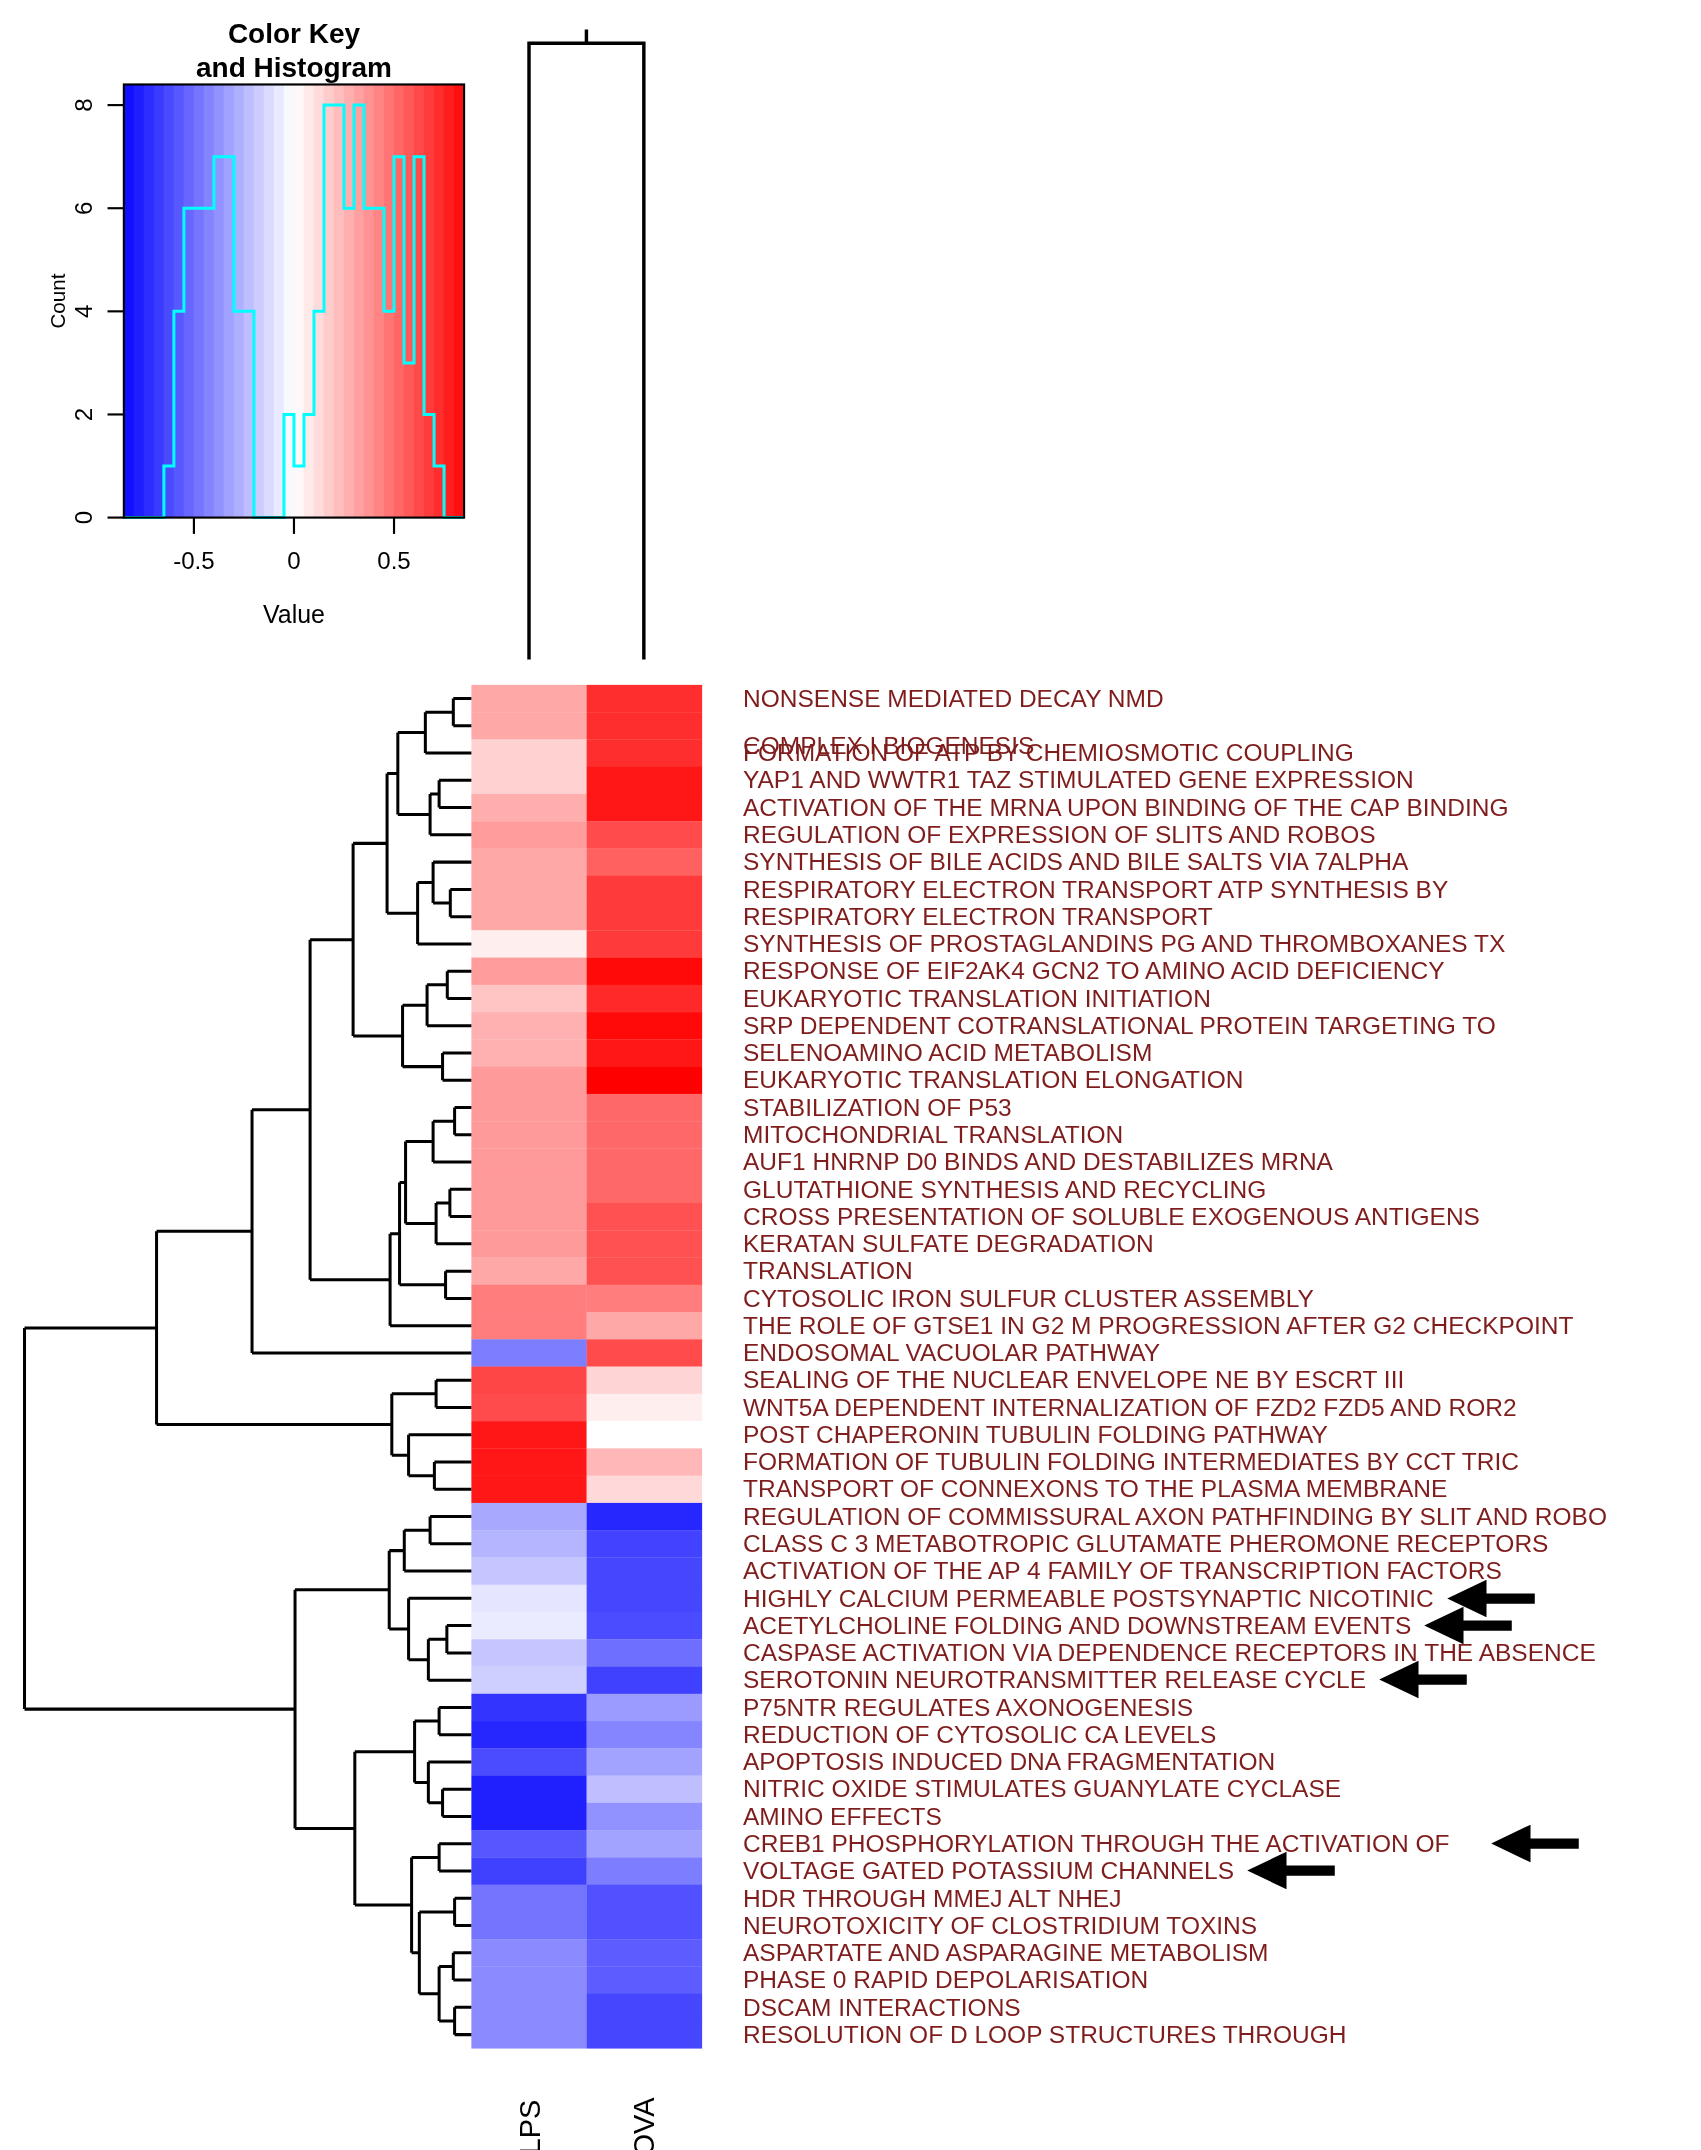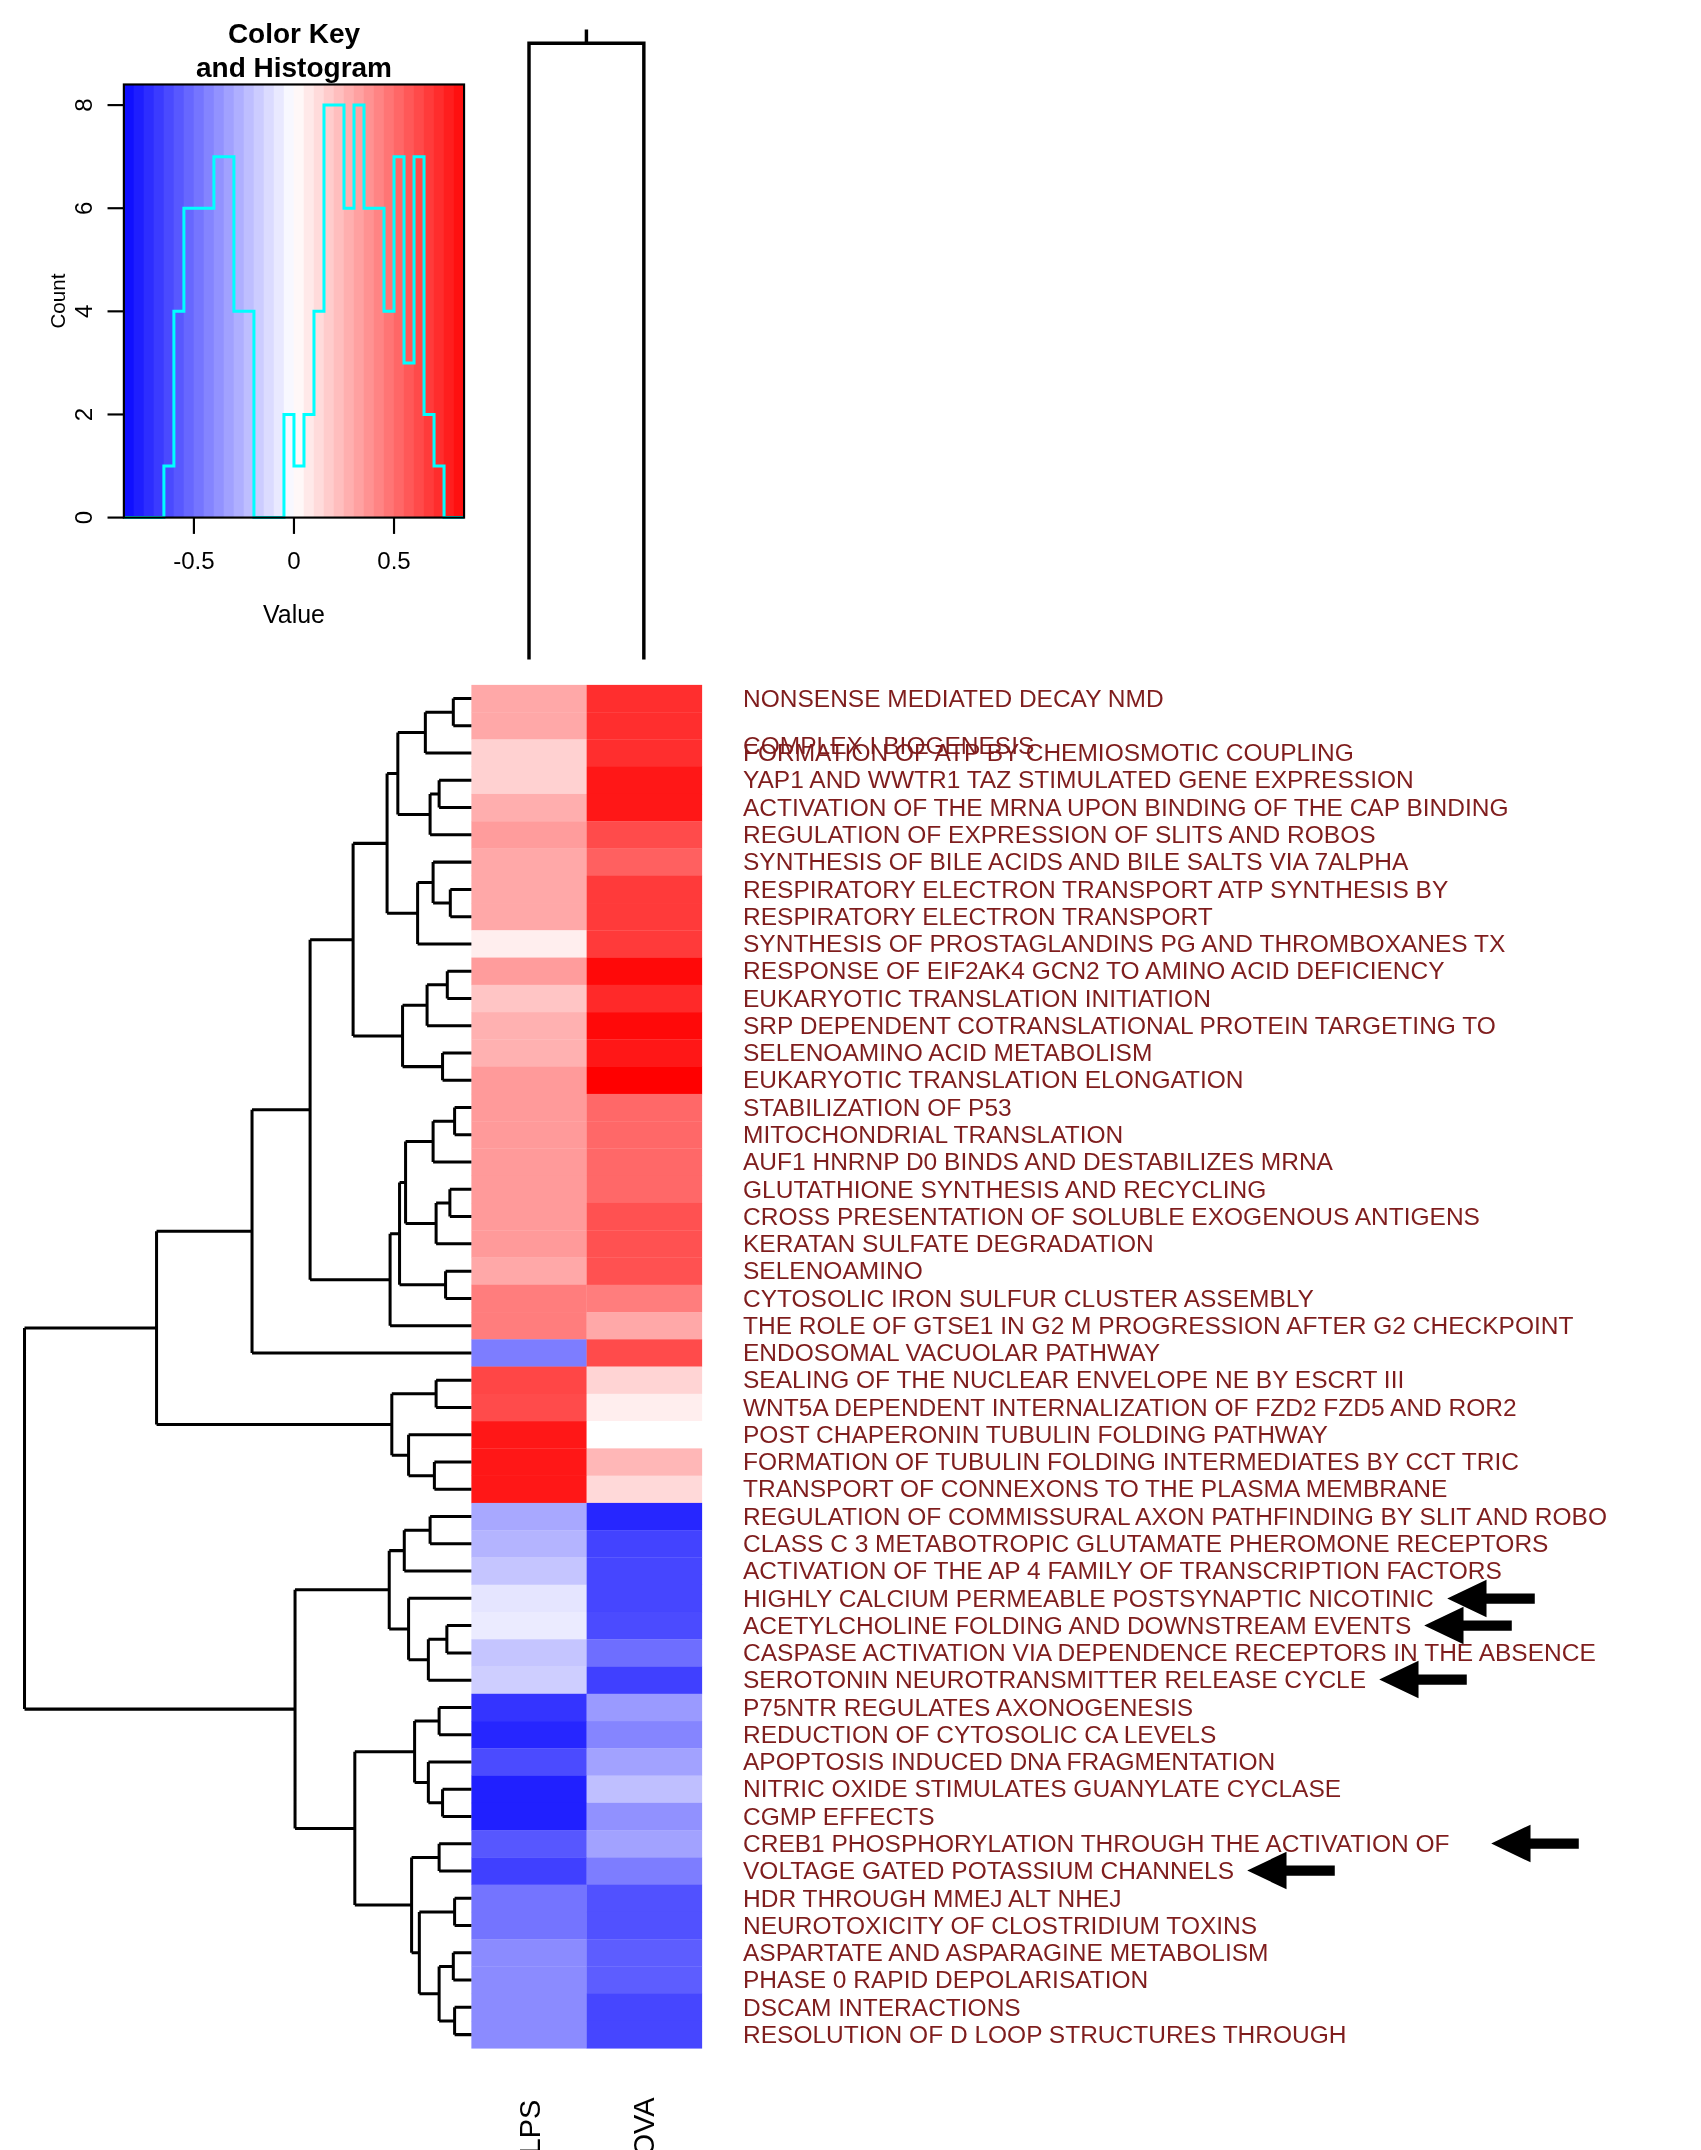--- a/index.html
+++ b/index.html
@@ -246,21 +246,21 @@
       <div class="row-label" style="top: 1176px;">
         <span>GLUTATHIONE SYNTHESIS AND RECYCLING</span>
       </div>
       <div class="row-label" style="top: 1203px;">
         <span>CROSS PRESENTATION OF SOLUBLE EXOGENOUS ANTIGENS</span>
       </div>
       <div class="row-label" style="top: 1230px;">
         <span>KERATAN SULFATE DEGRADATION</span>
       </div>
       <div class="row-label" style="top: 1257px;">
-        <span>SELENOAMINO</span>
+        <span>TRANSLATION</span>
       </div>
       <div class="row-label" style="top: 1285px;">
         <span>CYTOSOLIC IRON SULFUR CLUSTER ASSEMBLY</span>
       </div>
       <div class="row-label" style="top: 1312px;">
         <span>THE ROLE OF GTSE1 IN G2 M PROGRESSION AFTER G2 CHECKPOINT</span>
       </div>
       <div class="row-label" style="top: 1339px;">
         <span>ENDOSOMAL VACUOLAR PATHWAY</span>
       </div>
@@ -315,21 +315,21 @@
       <div class="row-label" style="top: 1721px;">
         <span>REDUCTION OF CYTOSOLIC CA LEVELS</span>
       </div>
       <div class="row-label" style="top: 1748px;">
         <span>APOPTOSIS INDUCED DNA FRAGMENTATION</span>
       </div>
       <div class="row-label" style="top: 1775px;">
         <span>NITRIC OXIDE STIMULATES GUANYLATE CYCLASE</span>
       </div>
       <div class="row-label" style="top: 1803px;">
-        <span>CGMP EFFECTS</span>
+        <span>AMINO EFFECTS</span>
       </div>
       <div class="row-label" style="top: 1830px;">
         <span>CREB1 PHOSPHORYLATION THROUGH THE ACTIVATION OF</span>
         <svg width="88" height="41" viewBox="0 0 205 96" class="arrow-ic" style="margin-left:41px;overflow:visible;">
           <polygon points="0,48 92,4 92,36 205,36 205,60 92,60 92,92" fill="#000"></polygon>
         </svg>
       </div>
       <div class="row-label" style="top: 1857px;">
         <span>VOLTAGE GATED POTASSIUM CHANNELS</span>
         <svg width="88" height="41" viewBox="0 0 205 96" class="arrow-ic" style="margin-left:13px;overflow:visible;">

